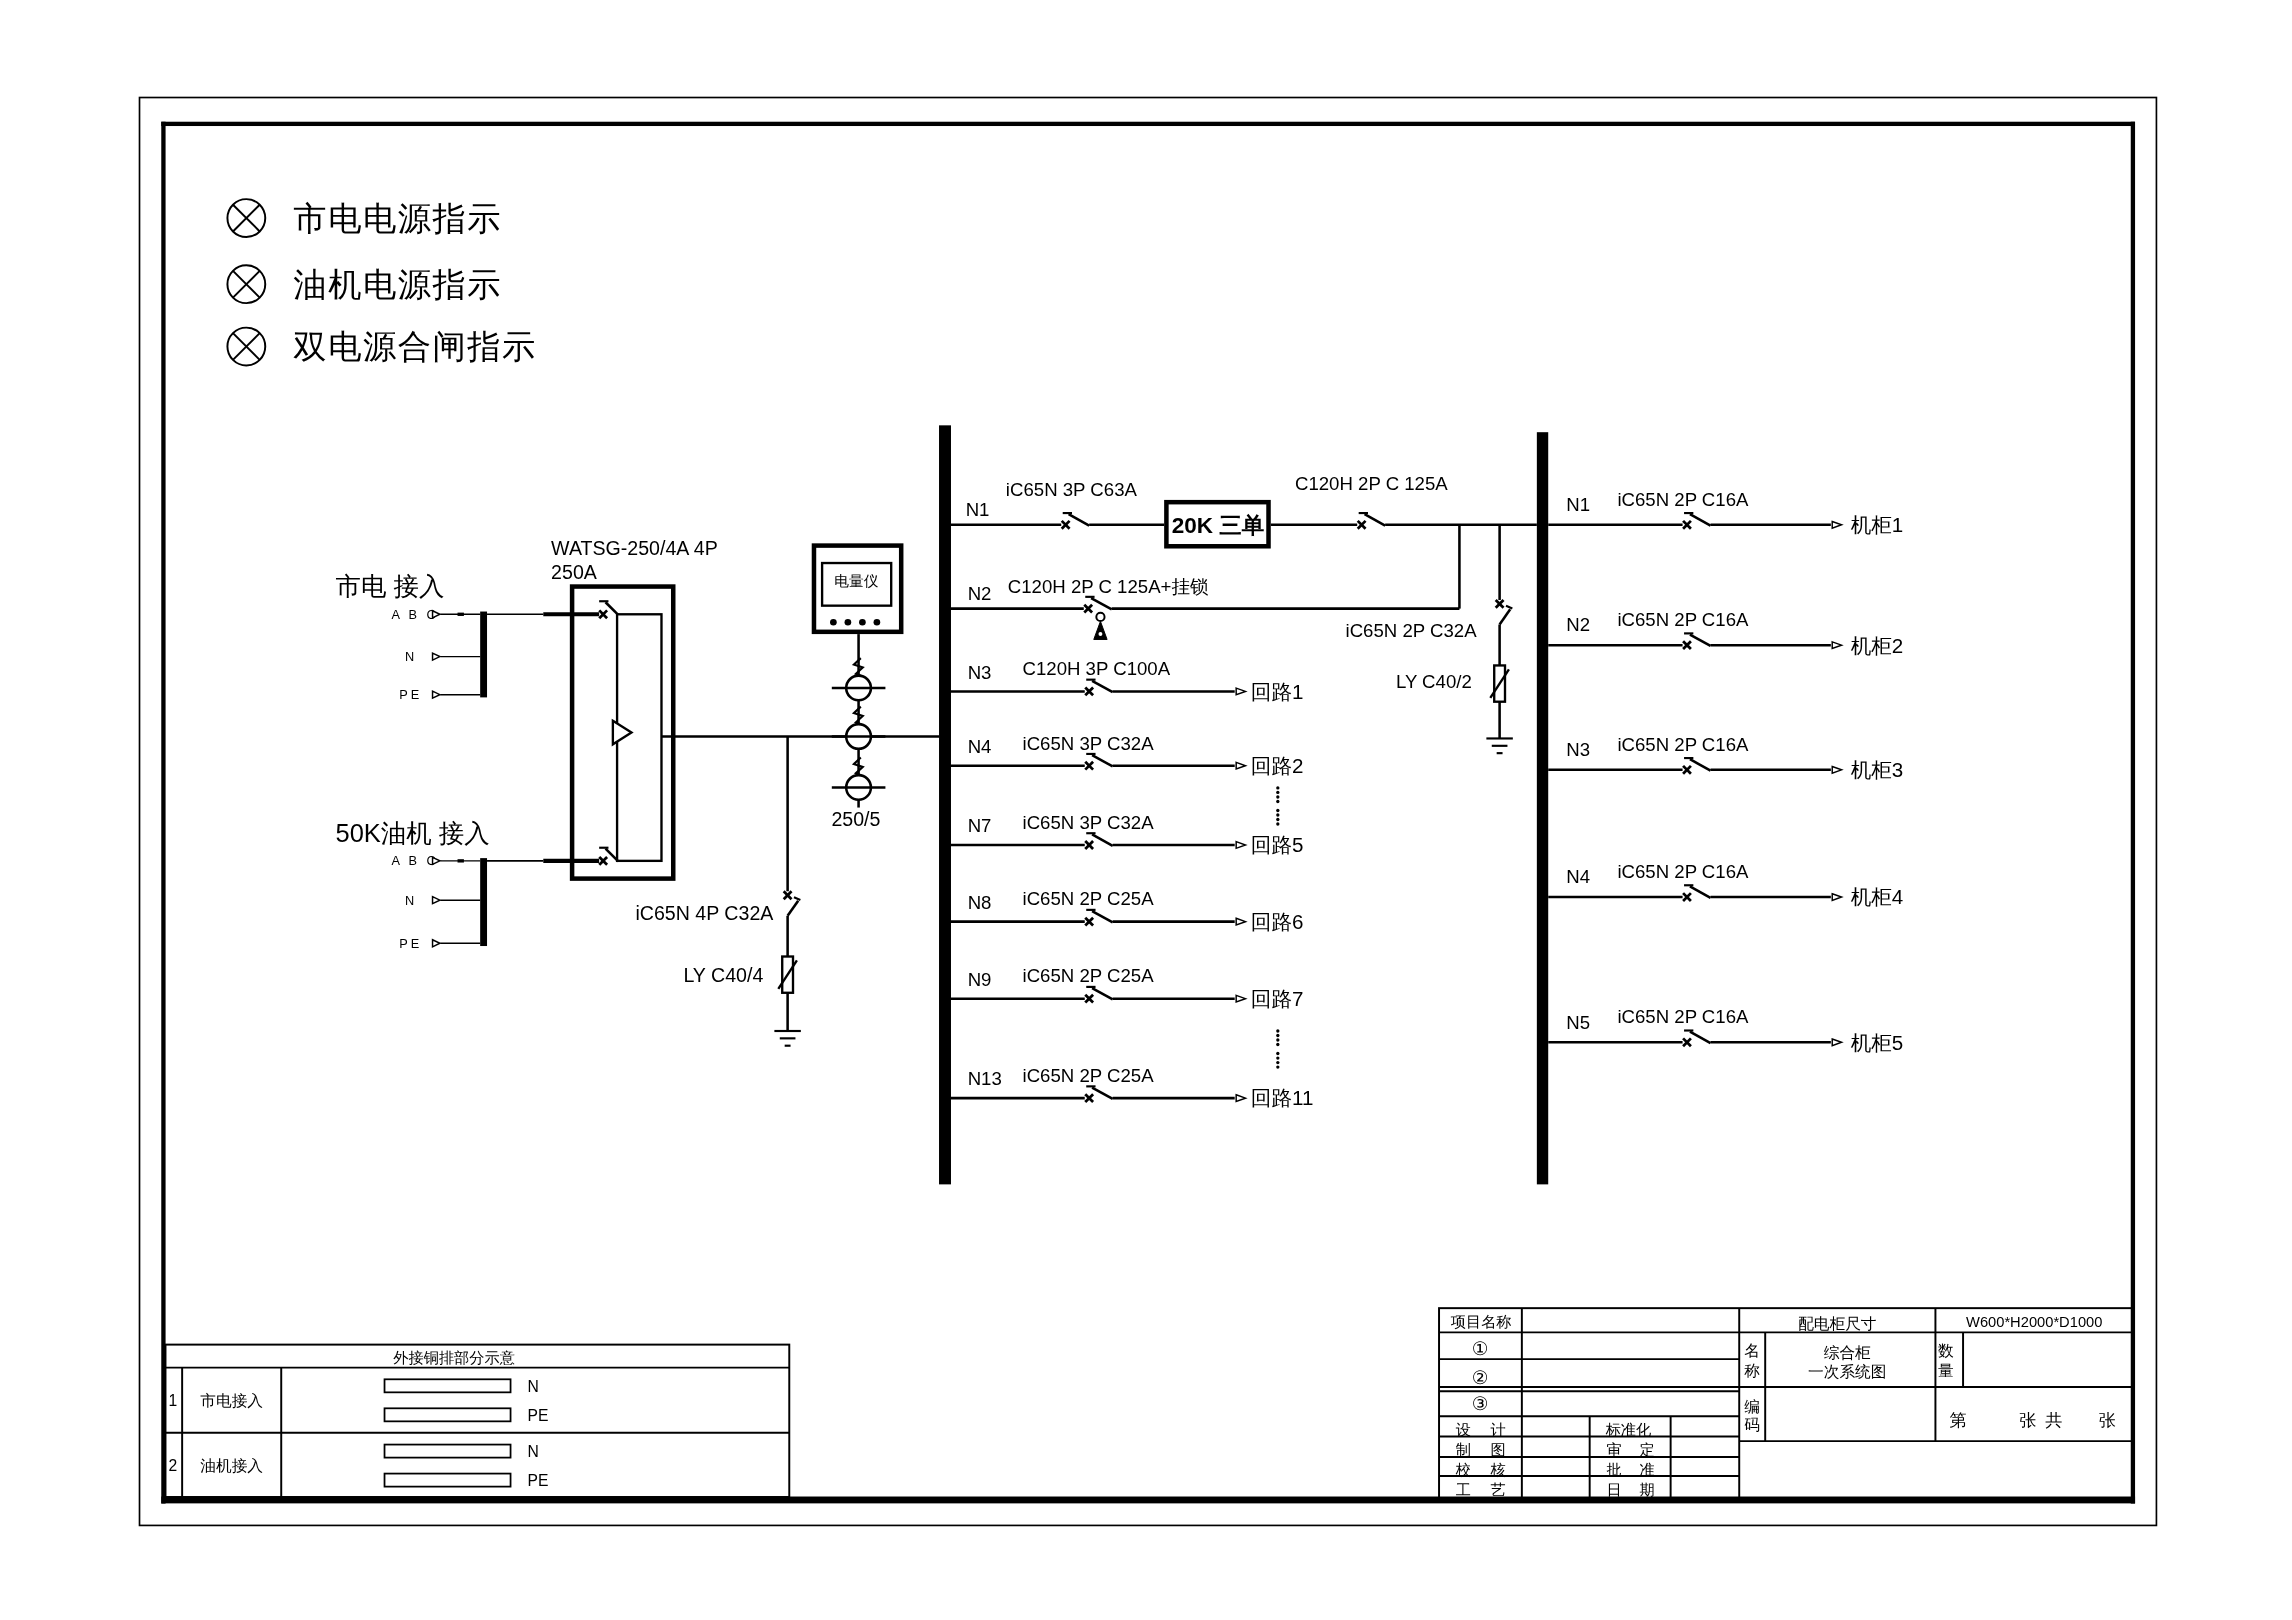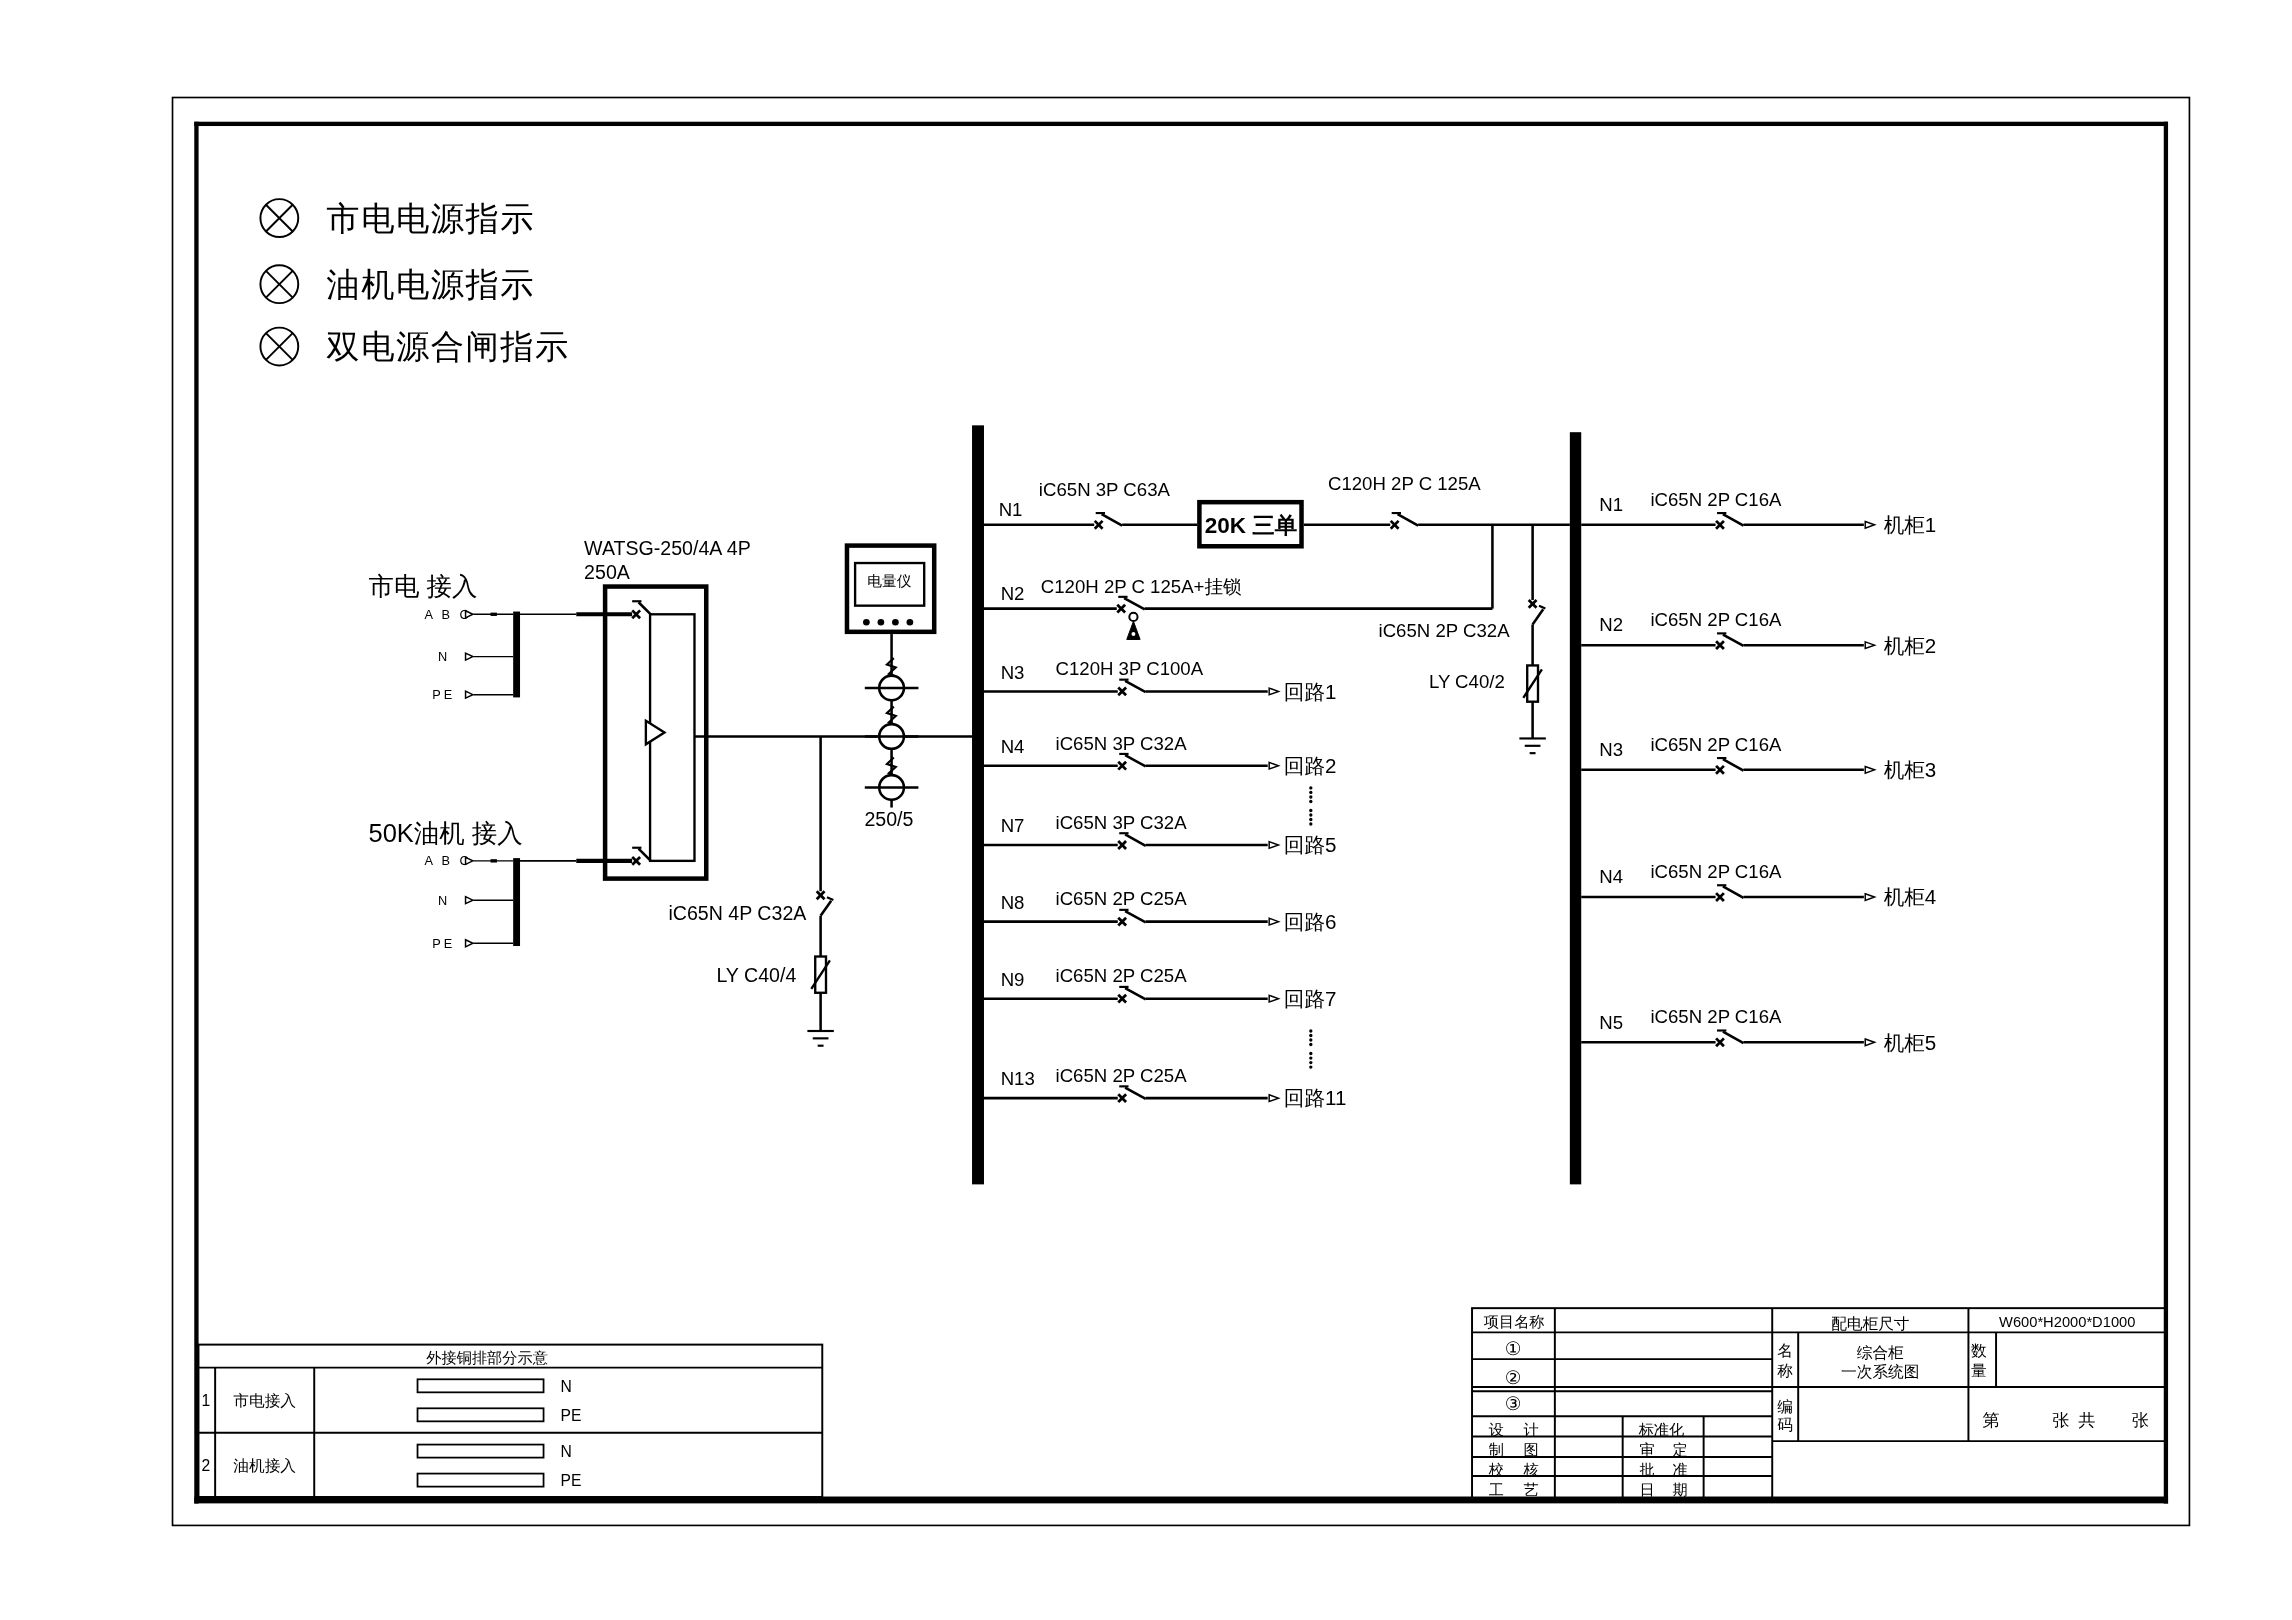--- a/index.html
+++ b/index.html
@@ -1,16 +1,16 @@
 <!DOCTYPE html>
 <html><head>
 <meta charset="utf-8">
 <style>
 html,body{margin:0;padding:0;background:#fff;}
-#page{position:relative;width:2217px;height:1620px;background:#fff;overflow:hidden;padding-left:33px;}
+#page{position:relative;width:2217px;height:1620px;background:#fff;overflow:hidden;}
 text{white-space:pre;}
 </style>
 </head>
 <body>
 <div id="page">
 <svg width="2293" height="1620" viewBox="0 0 2339 1653">
 <rect x="142" y="99.5" width="2058" height="1457" fill="none" stroke="#000" stroke-width="1.7"></rect>
 <rect x="164.2" y="124.2" width="2013.8" height="4.4" fill="#000" stroke="none"></rect>
 <rect x="164.2" y="124.2" width="4.4" height="1410" fill="#000" stroke="none"></rect>
 <rect x="2173.8" y="124.2" width="4.4" height="1410" fill="#000" stroke="none"></rect>

